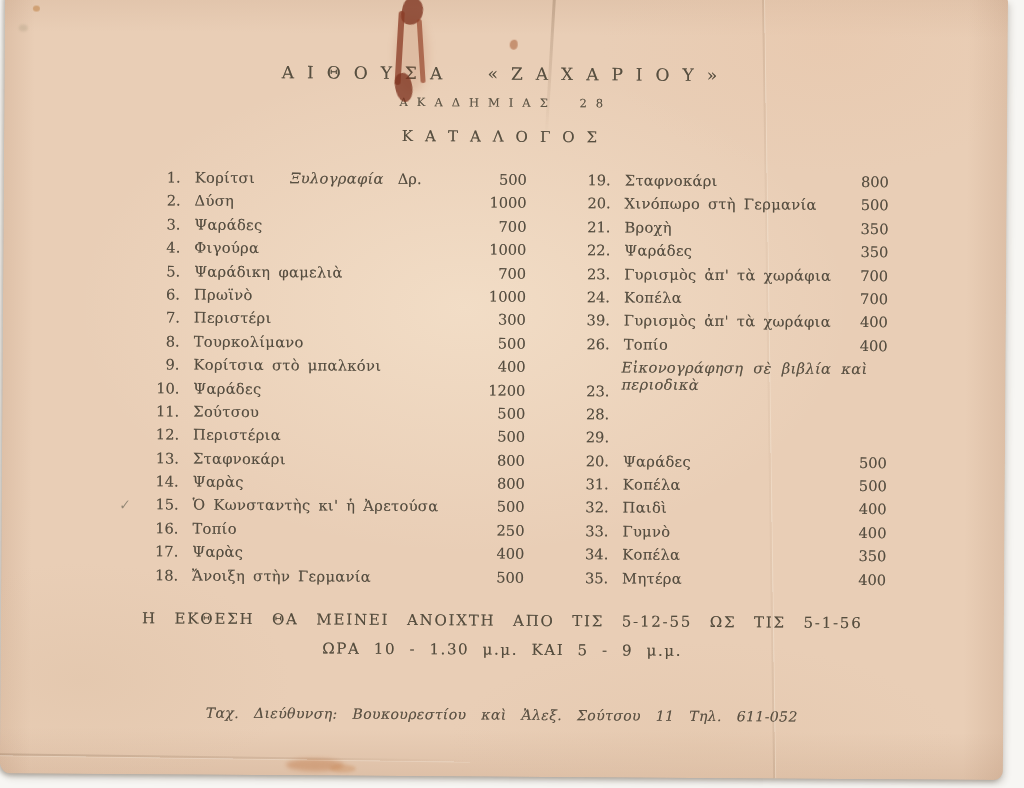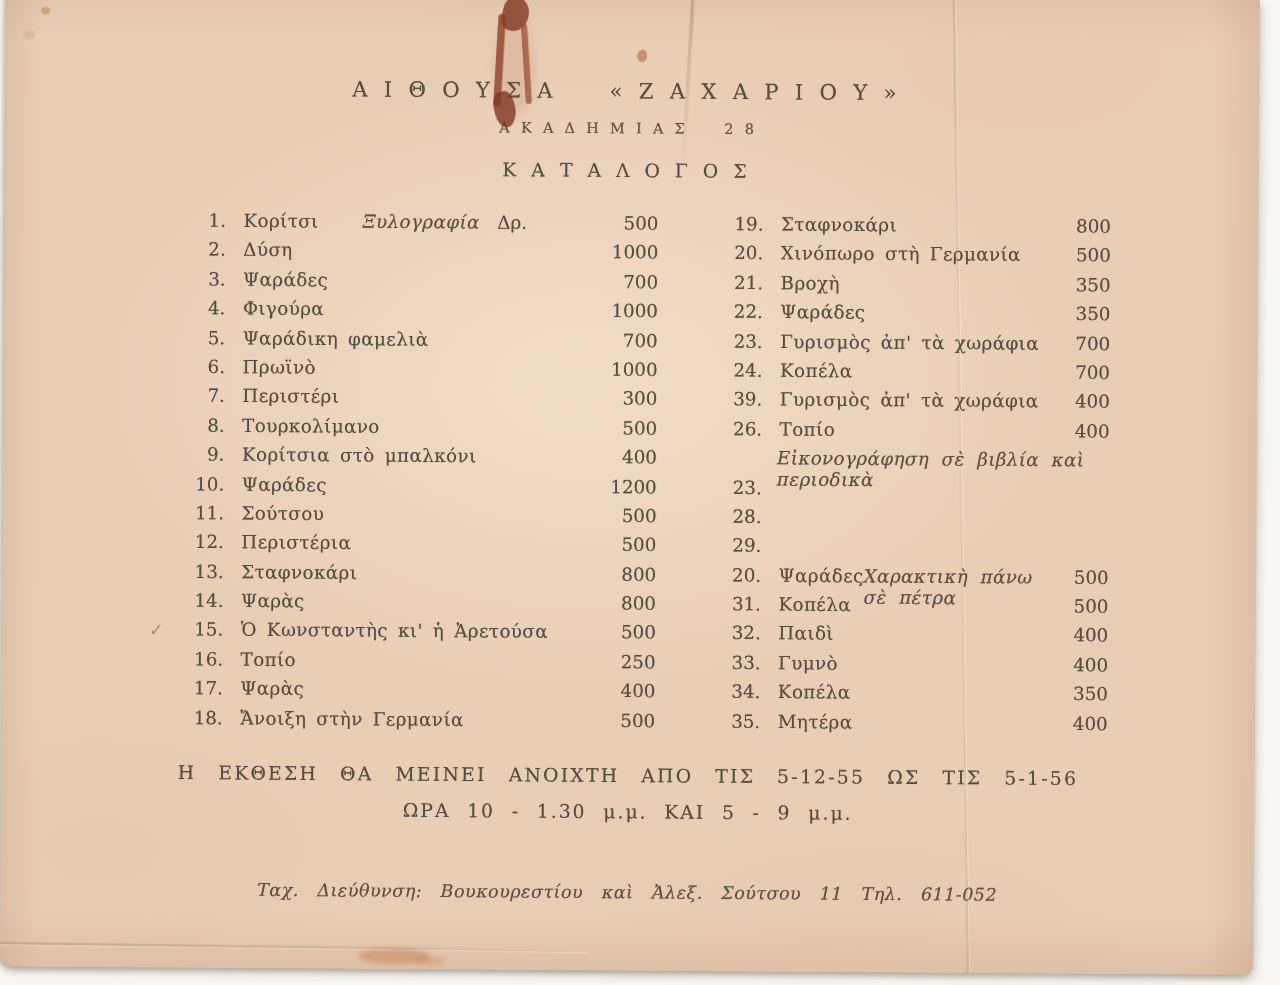--- a/index.html
+++ b/index.html
@@ -314,21 +314,20 @@
   </div>
           <div class="row">
 
     <span class="num">29.</span>
 
   </div>
           <div class="row">
 
     <span class="num">20.</span>
     <span class="label">Ψαράδες</span>
-    <span class="note">Χαρακτικὴ πάνω σὲ πέτρα</span>
 
     <span class="price">500</span>
   </div>
           <div class="row">
 
     <span class="num">31.</span>
     <span class="label">Κοπέλα</span>
 
     <span class="price">500</span>
   </div>

